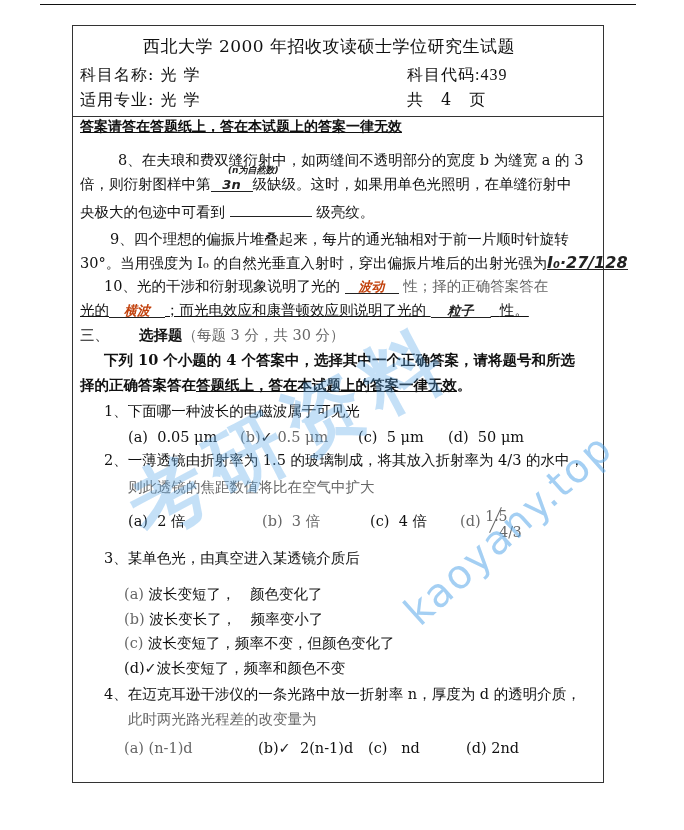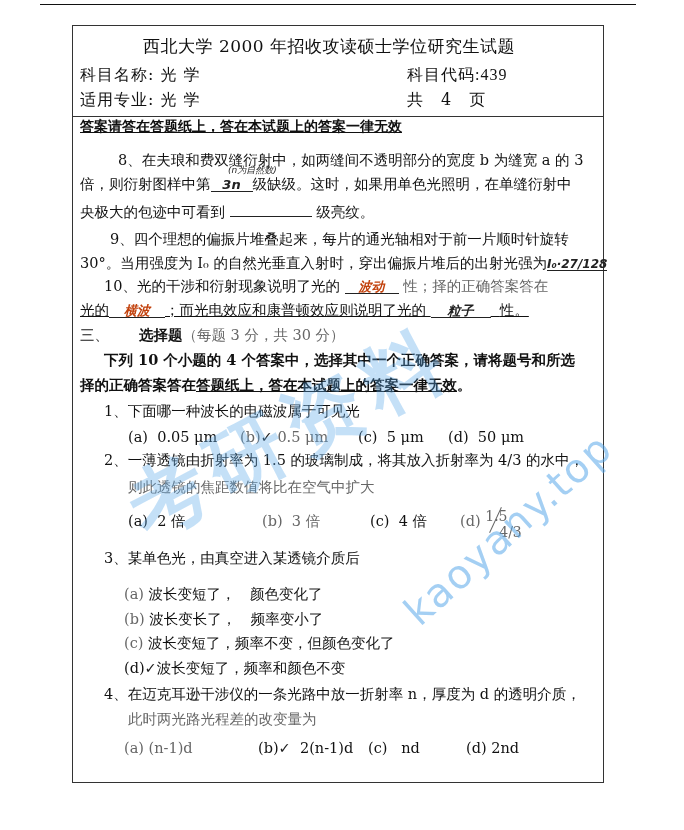--- a/index.html
+++ b/index.html
@@ -18,21 +18,21 @@
   .hdr { font-size: 16px; letter-spacing: 1px; }
   .divider { position: absolute; left: 72px; width: 532px; height: 1px; background: #333; top: 116px; }
   .notice { font-weight: bold; text-decoration: underline; font-size: 14px; }
   .blank { display: inline-block; border-bottom: 1px solid #222; min-width: 60px; text-align: center; height: 16px; vertical-align: baseline; }
   .hw { font-family: "DejaVu Sans", sans-serif; font-style: italic; font-weight: bold; color: #222; font-size: 13px; }
   .hw-grey { color: #c2410c; }
   .bold { font-weight: bold; }
   .grey { color: #666; }
   .u { text-decoration: underline; }
   .check { color: #222; font-family: "DejaVu Sans", sans-serif; font-weight: bold; }
-  .annot { position: absolute; font-family: "DejaVu Sans", sans-serif; font-size: 9px; font-weight: normal; font-style: italic; color: #222; }
+  .annot { position: absolute; font-family: "DejaVu Sans", sans-serif; font-size: 9px; font-weight: bold; font-style: italic; color: #222; }
   .frac { display: inline-block; position: relative; width: 34px; height: 24px; vertical-align: middle; font-size: 14px; color: #666; }
   .frac .num { position: absolute; left: 0; top: -4px; }
   .frac .den { position: absolute; left: 14px; top: 12px; }
   .frac .slash { position: absolute; left: 10px; top: -4px; width: 1px; height: 28px; background: #666; transform: rotate(25deg); }
   .wm { position: absolute; color: #5aa9ea; opacity: 0.55; pointer-events: none; }
   .wm-text { font-family: "DejaVu Sans", sans-serif; font-size: 40px; transform: rotate(-42deg); transform-origin: left top; letter-spacing: 2px; }
   .wm-cn { font-family: "DejaVu Serif", serif; font-size: 78px; font-weight: bold; transform: rotate(-28deg); transform-origin: left top; letter-spacing: 10px; opacity: 0.35; }
   .opt { display: inline-block; }
 </style>
 </head>
@@ -53,21 +53,21 @@
 <div class="annot" style="left:228px; top:164px;">(n为自然数)</div>
 <div class="line" style="left:80px; top:174px;">
   <span>倍，则衍射图样中第</span><span class="blank hw" style="min-width:42px;">3n</span><span>级缺级。这时，如果用单色光照明，在单缝衍射中</span>
 </div>
 <div class="line" style="left:80px; top:200px;">
   <span>央极大的包迹中可看到</span>&nbsp;<span class="blank" style="min-width:82px;"></span>&nbsp;<span>级亮纹。</span>
 </div>
 
 <div class="line" style="left:110px; top:229px;">9、四个理想的偏振片堆叠起来，每片的通光轴相对于前一片顺时针旋转</div>
 <div class="line" style="left:80px; top:253px;">
-  <span>30°。当用强度为 I₀ 的自然光垂直入射时，穿出偏振片堆后的出射光强为</span><span class="blank hw" style="min-width:40px; font-size:12px;">I₀·27/128</span>
+  <span>30°。当用强度为 I₀ 的自然光垂直入射时，穿出偏振片堆后的出射光强为</span><span class="blank hw" style="min-width:40px; font-size:16px;">I₀·27/128</span>
 </div>
 
 <div class="line" style="left:104px; top:276px;">
   <span>10、光的干涉和衍射现象说明了光的</span>&nbsp;<span class="blank hw hw-grey" style="min-width:54px;">波动</span>&nbsp;<span class="grey">性；择的正确答案答在</span>
 </div>
 <div class="line" style="left:80px; top:300px;text-decoration:underline;">
   <span>光的</span><span class="blank hw hw-grey" style="min-width:56px;">横波</span><span>；而光电效应和康普顿效应则说明了光的</span>&nbsp;<span class="blank hw" style="min-width:60px;">粒子</span>&nbsp;&nbsp;<span>性。</span>
 </div>
 
 <div class="line" style="left:80px; top:325px;">

